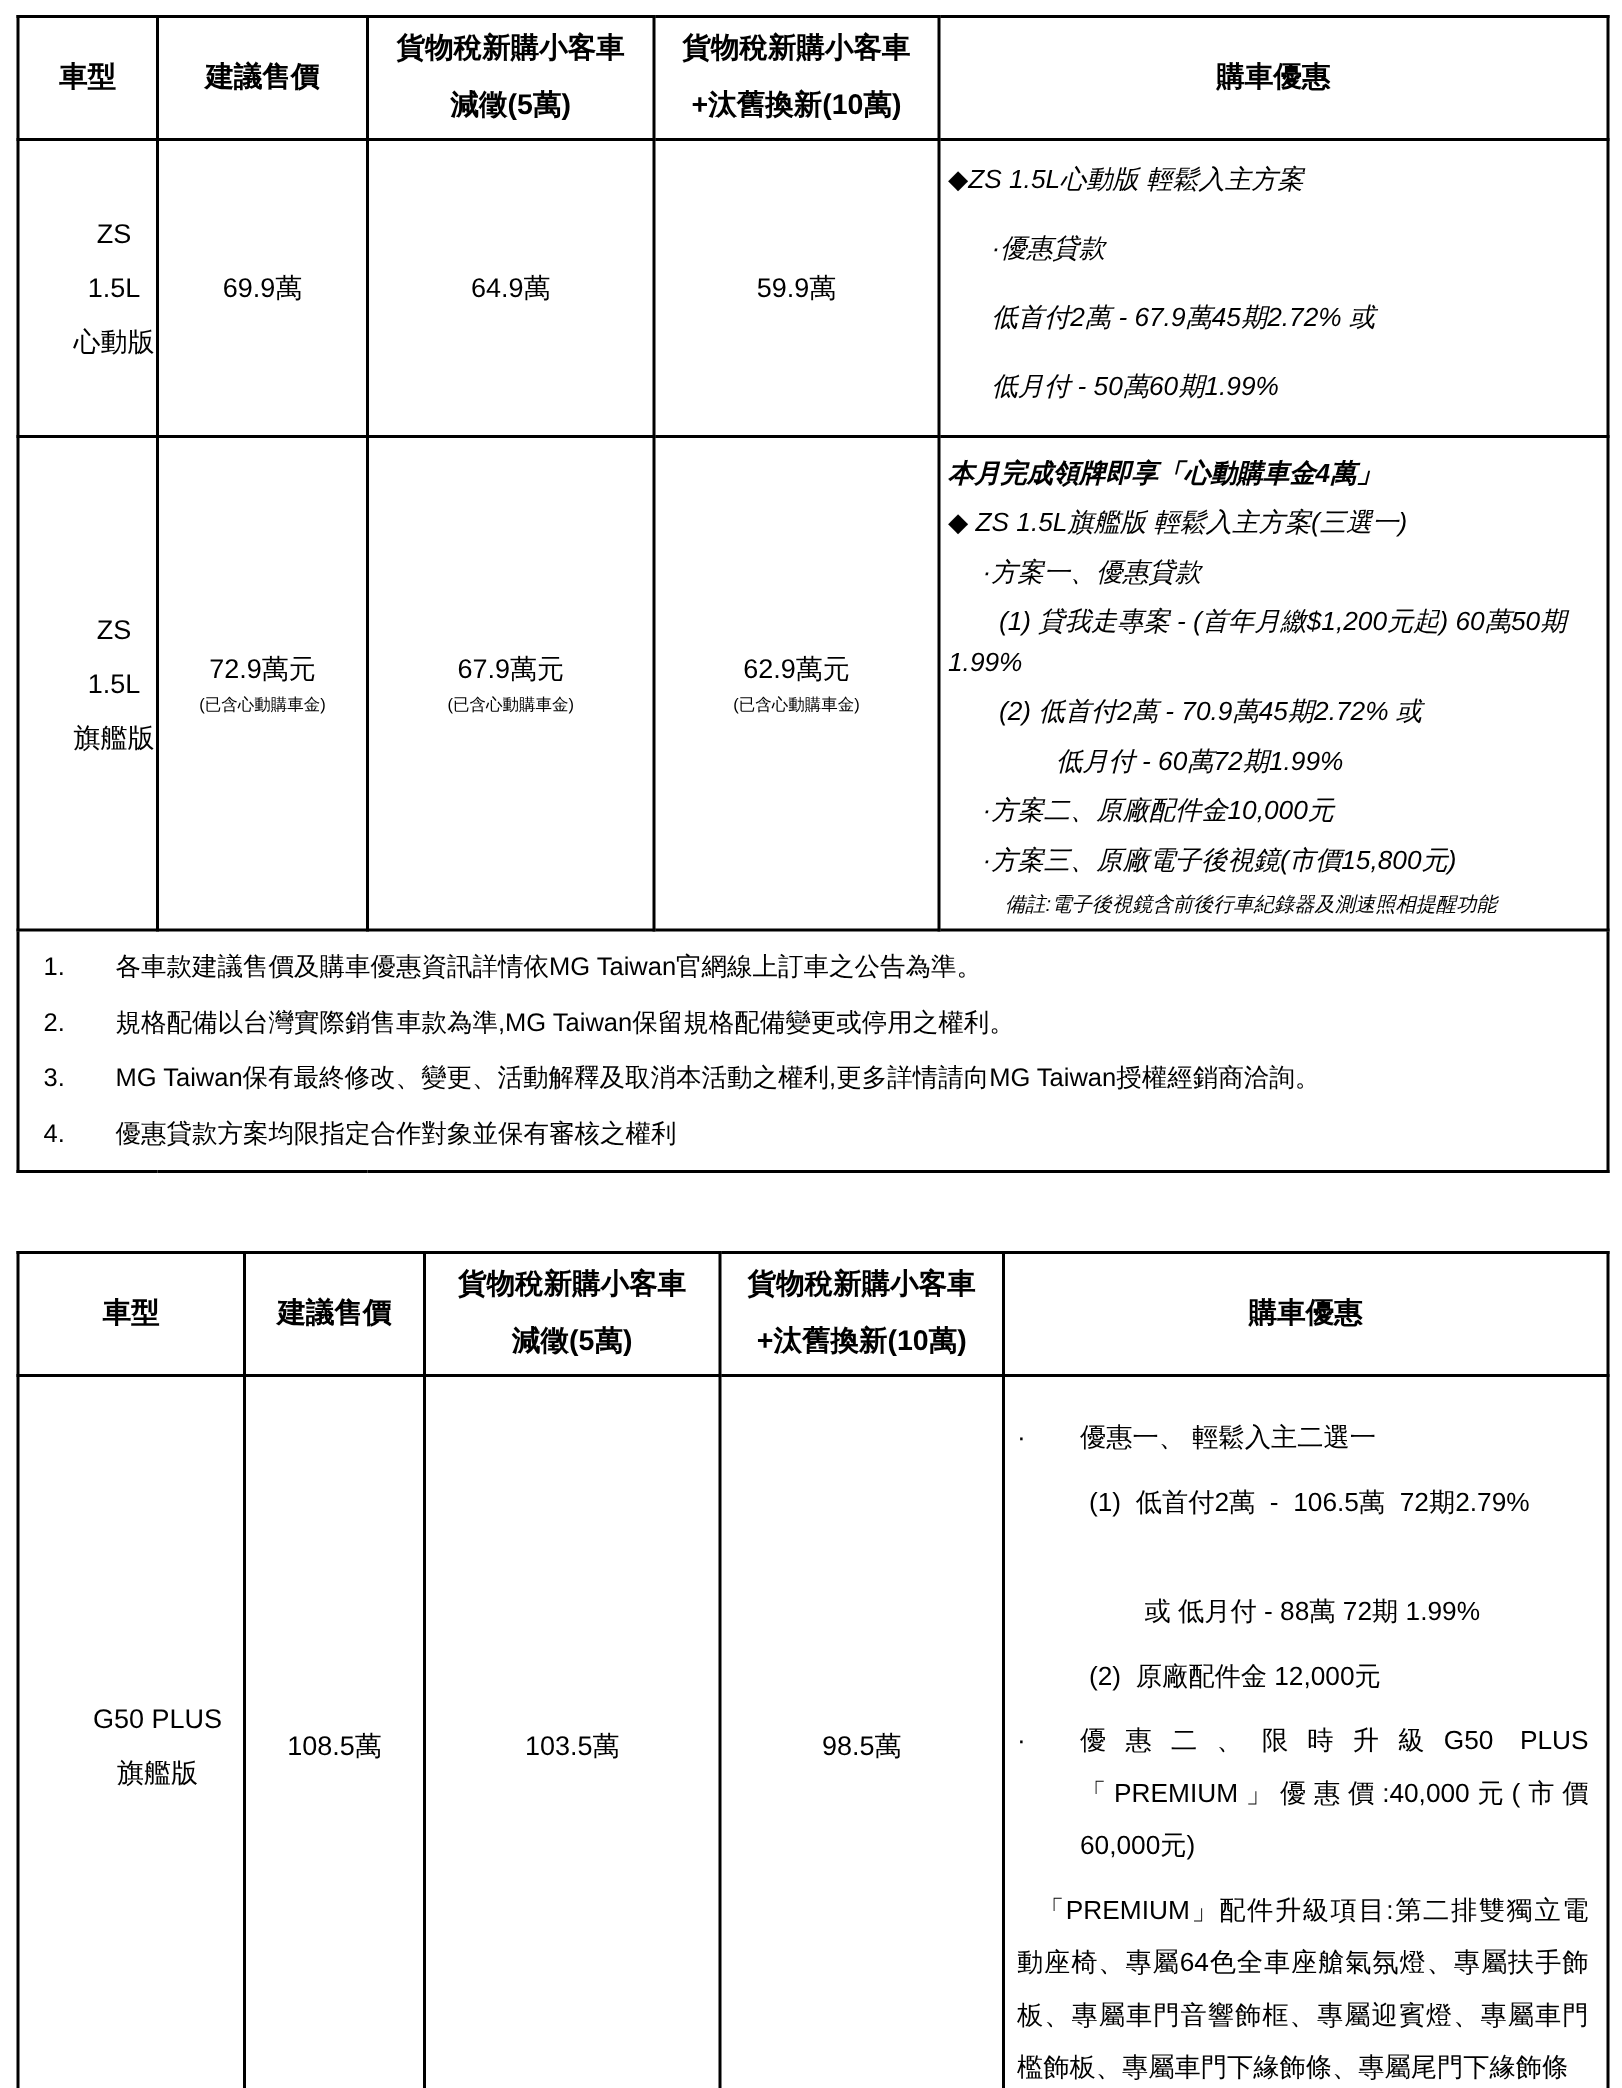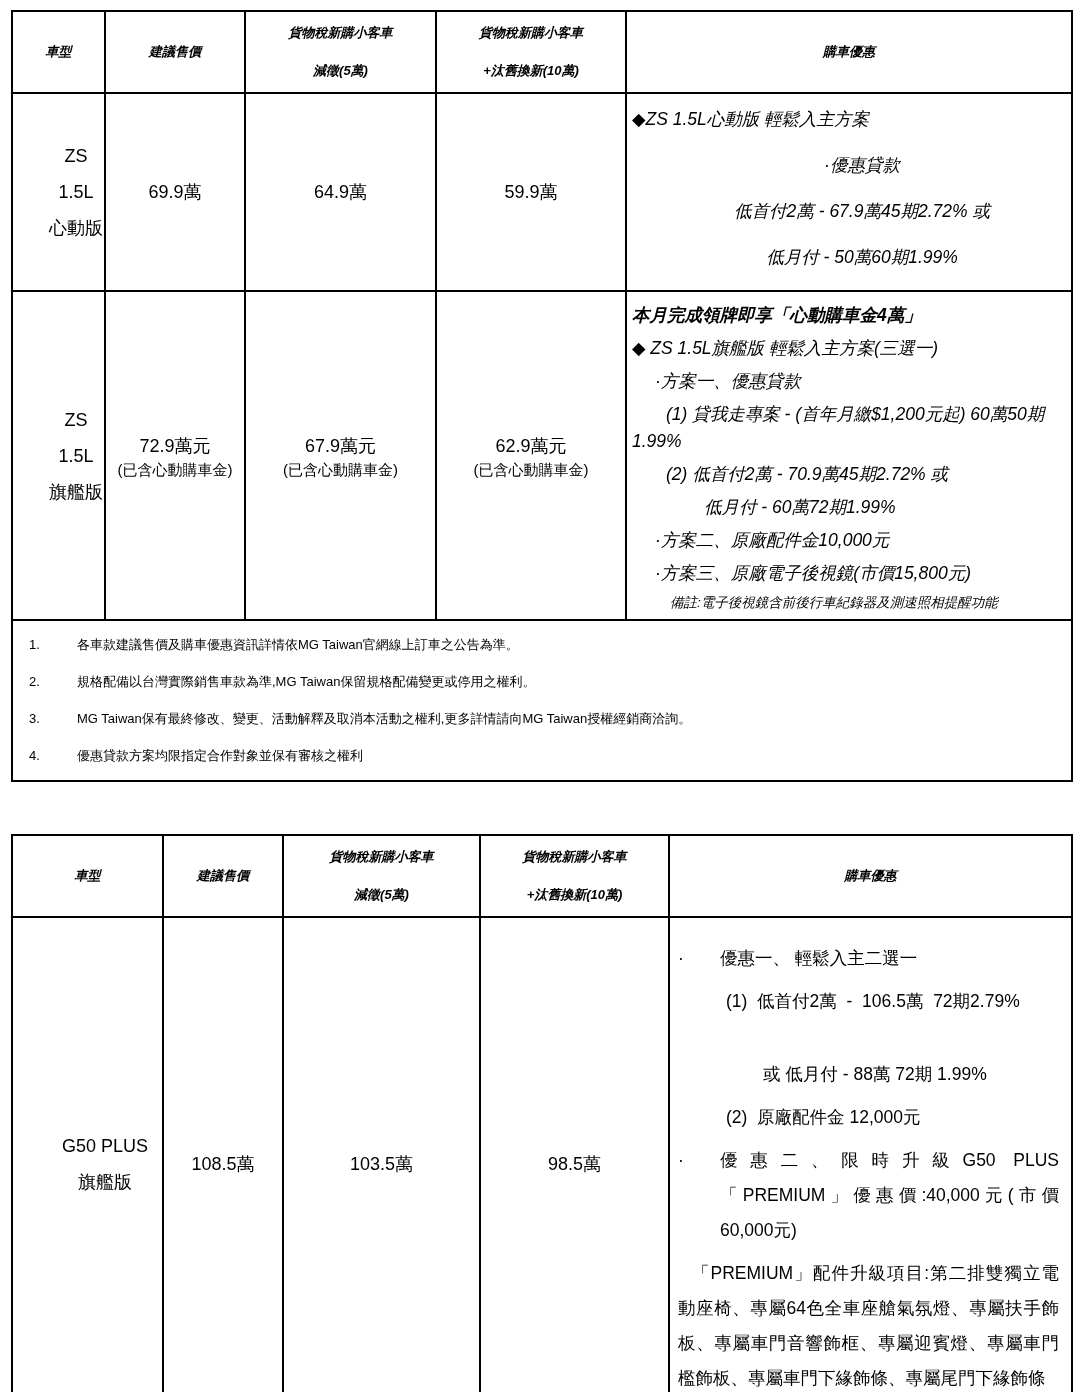--- a/index.html
+++ b/index.html
@@ -17,56 +17,56 @@
     width: 1060px;
   }
   table.t2 { margin-top: 52px; }
   .price-table th, .price-table td {
     border: 2px solid #000000;
     vertical-align: middle;
     overflow: hidden;
   }
 
   
-  .price-table th { font-size: 13px; font-weight: bold; text-align: center; font-style: italic; }
+  .price-table th { font-size: 19px; font-weight: bold; text-align: center; }
   .price-table th .hline { line-height: 38px; }
   tr.header-row { height: 82px; }
 
   
   .model-cell, .price-cell { text-align: center; font-size: 18px; }
   .model-line { line-height: 36px; margin-left: 35px; }
   .price-main { line-height: 24px; }
-  .price-note { font-size: 15px; line-height: 16px; margin-top: 4px; }
+  .price-note { font-size: 11px; line-height: 16px; margin-top: 4px; }
 
   
   tr.t1-row1 { height: 191px; }
   tr.t1-row2 { height: 329px; }
   tr.t1-fn   { height: 146px; }
   tr.t2-row  { height: 493px; }
 
   
   .offer-cell { vertical-align: top; font-size: 17.5px; text-align: left; }
 
   
   .t1r1 { padding: 12px 8px 0 5px; font-style: italic; }
   .t1r1 .para { line-height: 27px; margin-bottom: 19px; }
-  .t1r1 .i1 { padding-left: 29px; text-align: center; }
+  .t1r1 .i1 { padding-left: 29px; }
 
   
   .t1r2 { padding: 9px 6px 0 5px; font-style: italic; }
   .t1r2 .para { line-height: 27px; margin-bottom: 6px; }
   .t1r2 .b  { font-weight: bold; }
   .t1r2 .i1 { padding-left: 23px; }
   .t1r2 .hang { padding-left: 0; text-indent: 34px; }
   .t1r2 .i2 { padding-left: 34px; }
   .t1r2 .i3 { padding-left: 72px; }
   .t1r2 .small { font-size: 13.5px; padding-left: 38px; line-height: 20px; }
 
   
-  .fn-cell { vertical-align: top; padding: 11px 10px 0 16px; font-size: 13px; }
+  .fn-cell { vertical-align: top; padding: 11px 10px 0 16px; font-size: 17px; }
   .fn { line-height: 26px; margin-bottom: 11px; }
   .fn-num { display: inline-block; width: 48px; }
 
   
   .t2-offers { padding: 17px 12px 0 4px; }
   .t2-offers .para { line-height: 35px; margin-bottom: 8px; }
   .t2-offers .bullet-para { position: relative; padding-left: 46px; }
   .t2-offers .bullet-para .dot { position: absolute; left: 4px; top: 0; }
   .t2-offers .num { padding-left: 52px; }
   .t2-offers .sub { padding-left: 89px; margin-top: 38px; }

